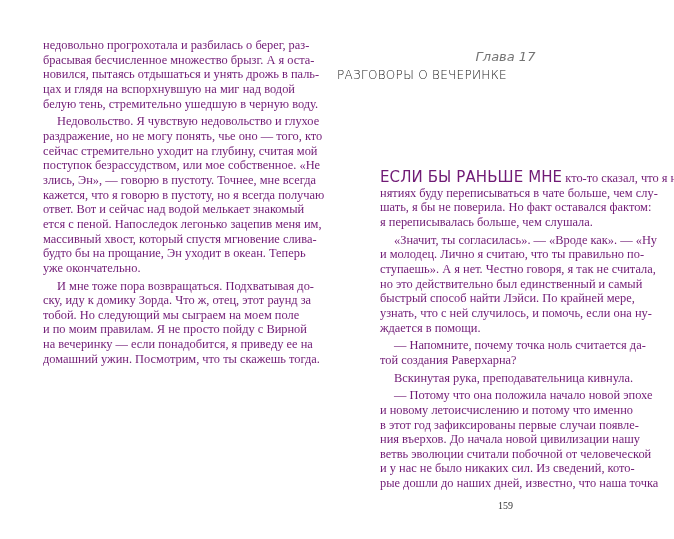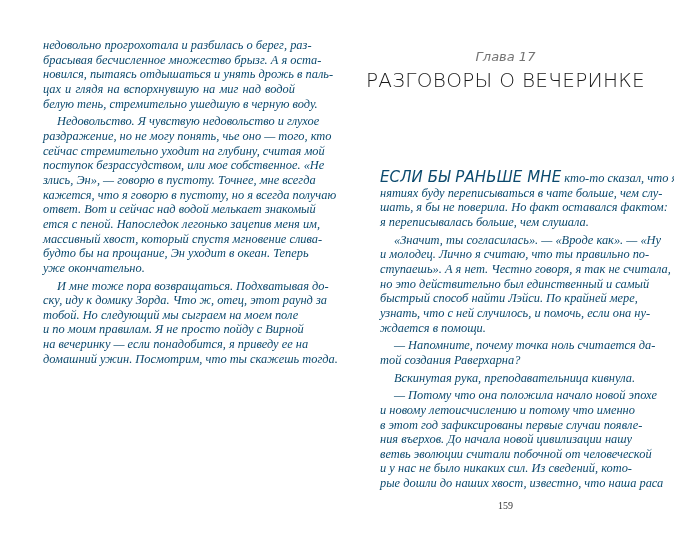--- a/index.html
+++ b/index.html
@@ -7,38 +7,37 @@
   .spread { position: absolute; inset: 0; background: #ffffff; }
   .page { position: absolute; top: 0; height: 539px; width: 337px; }
   .page-left { left: 0; }
   .page-right { left: 337px; }
   .text-block {
     position: absolute;
     width: 252px;
     font-family: "Liberation Serif", "DejaVu Serif", serif;
     font-size: 12.4px;
     line-height: 14.65px;
-    color: #0c4a6e;
+    color: #701a75;
     text-align: justify;
     hyphens: manual;
-    font-style: italic;
   }
   .page-left .text-block { left: 43px; top: 38px; }
   .page-right .text-block { left: 43px; top: 170px; }
   .para { margin: 0; text-indent: 0; }
   .para + .para { margin-top: 3px; }
   .line { display: block; text-align: justify; text-align-last: justify; white-space: nowrap; }
   .line.last { text-align-last: left; }
   .chapter-label {
     position: absolute; left: 0; width: 337px; top: 49px; text-align: center;
     font-family: "DejaVu Sans", sans-serif; font-style: italic; font-size: 13px; color: #737373;
   }
   .chapter-title {
-    position: absolute; left: 0; width: 337px; top: 68px; text-align: center;
-    font-family: "DejaVu Sans", sans-serif; font-size: 20px; letter-spacing: 0.3px; color: #1a1a1a;
+    position: absolute; left: 0; width: 337px; top: 68px; text-align: left;
+    font-family: "DejaVu Sans", sans-serif; font-size: 12px; letter-spacing: 0.3px; color: #1a1a1a;
     font-weight: 300;
   }
   .lead-caps {
     font-family: "DejaVu Sans", sans-serif; font-size: 15px; letter-spacing: 0.1px;
   }
   .page-number {
     position: absolute; left: 0; width: 337px; top: 500px; text-align: center;
     font-family: "Liberation Serif", serif; font-size: 10px; color: #333;
   }
 </style>
@@ -107,20 +106,20 @@
       <p class="para">
         <span class="line last" style="padding-left:14px">Вскинутая рука, преподавательница кивнула.</span>
       </p>
       <p class="para">
         <span class="line" style="padding-left:14px">— Потому что она положила начало новой эпохе</span>
         <span class="line">и новому летоисчислению и потому что именно</span>
         <span class="line">в этот год зафиксированы первые случаи появле-</span>
         <span class="line">ния въерхов. До начала новой цивилизации нашу</span>
         <span class="line">ветвь эволюции считали побочной от человеческой</span>
         <span class="line">и у нас не было никаких сил. Из сведений, кото-</span>
-        <span class="line">рые дошли до наших хвост, известно, что наша раса</span>
+        <span class="line">рые дошли до наших дней, известно, что наша точка</span>
       </p>
     </div>
 
     <div class="page-number">159</div>
   </div>
 
 </div>
 
 </body></html>

